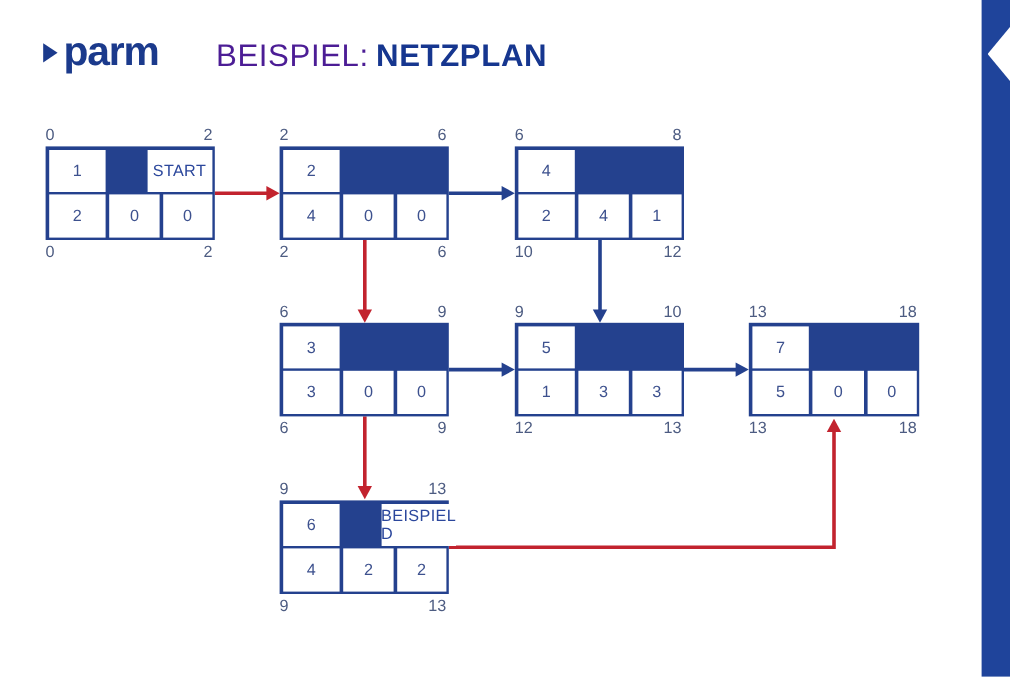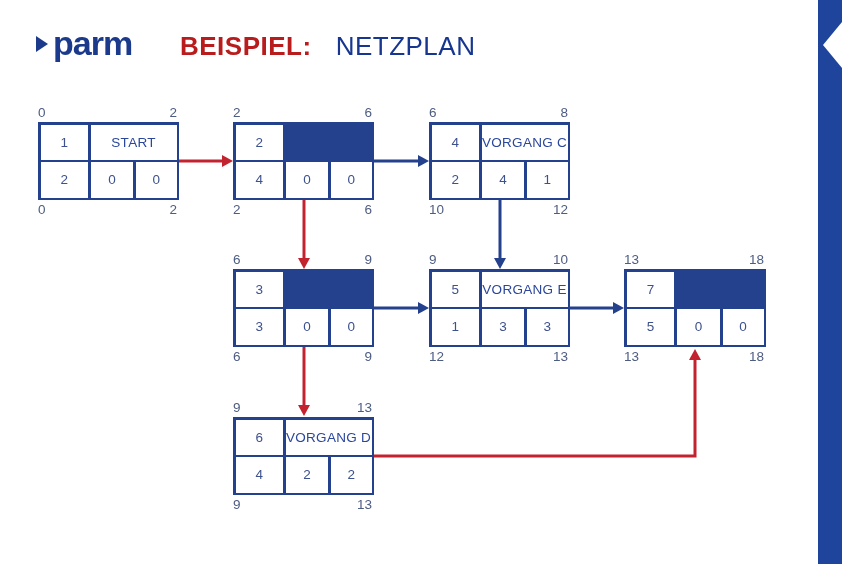--- a/index.html
+++ b/index.html
@@ -13,42 +13,42 @@
   .logo{display:flex;align-items:center;}
   .logo-tri{
     width:0;height:0;margin-right:5px;margin-top:2px;
     border-top:8px solid transparent;border-bottom:8px solid transparent;
     border-left:12px solid #1b3a8c;
   }
   .logo-text{
     font-size:34px;font-weight:bold;color:#1b3a8c;letter-spacing:-1px;line-height:1;
   }
   .title{position:absolute;left:180px;top:32px;font-size:26px;line-height:1.1;white-space:nowrap;}
-  .title .pre{color:#b91c1c;font-weight:bold;letter-spacing:0.5px;text-align:center;}
-  .title .main{color:#16368f;font-weight:normal;letter-spacing:0.5px;margin-left:24px;}
+  .title .pre{color:#4c1d95;font-weight:normal;letter-spacing:0.5px;text-align:center;}
+  .title .main{color:#16368f;font-weight:bold;letter-spacing:0.5px;margin-left:6px;}
   
   .edgebar{position:absolute;left:818px;top:0;width:24px;height:564px;background:#1f449b;}
   .edgebar .notch{
     position:absolute;right:0;top:22px;width:19px;height:46px;background:#ffffff;
     clip-path:polygon(100% 0,100% 100%,0 50%);
   }
   
   .node{position:absolute;}
   .box{
     display:grid;grid-template-rows:1fr 1fr;gap:2.5px;padding:2.5px;
     background:#24418e;width:100%;height:100%;box-sizing:border-box;
   }
   .row{display:grid;gap:2.5px;}
   .row.top{grid-template-columns:35% auto;}
   .row.bottom{grid-template-columns:35% 31.5% auto;}
   .cell{
     background:#ffffff;display:flex;align-items:center;justify-content:center;
     font-size:13.5px;color:#3d518e;
   }
-  .cell.name{color:#2b479c;letter-spacing:0.3px;}
+  .cell.name{color:#2b479c;letter-spacing:0.3px;margin-left:32px;}
   .corner{
     position:absolute;font-size:13.5px;color:#4d5c82;line-height:1;
   }
   .corner.tl{left:0;top:-16px;}
   .corner.tr{right:2px;top:-16px;}
   .corner.bl{left:0;bottom:-16px;}
   .corner.br{right:2px;bottom:-16px;}
   
   .n-start   {left:38px; top:122px;width:141px;height:78px;}
   .n-a       {left:233px;top:122px;width:141px;height:78px;}
@@ -140,21 +140,20 @@
 </div>
 
 <div class="node n-c">
   <span class="corner tl">6</span>
   <span class="corner tr">8</span>
   <span class="corner bl">10</span>
   <span class="corner br">12</span>
   <div class="box">
     <div class="row top">
       <div class="cell">4</div>
-      <div class="cell name">VORGANG C</div>
     </div>
     <div class="row bottom">
       <div class="cell">2</div>
       <div class="cell">4</div>
       <div class="cell">1</div>
     </div>
   </div>
 </div>
 
 <div class="node n-b">
@@ -175,21 +174,20 @@
 </div>
 
 <div class="node n-e">
   <span class="corner tl">9</span>
   <span class="corner tr">10</span>
   <span class="corner bl">12</span>
   <span class="corner br">13</span>
   <div class="box">
     <div class="row top">
       <div class="cell">5</div>
-      <div class="cell name">VORGANG E</div>
     </div>
     <div class="row bottom">
       <div class="cell">1</div>
       <div class="cell">3</div>
       <div class="cell">3</div>
     </div>
   </div>
 </div>
 
 <div class="node n-ziel">
@@ -210,21 +208,21 @@
 </div>
 
 <div class="node n-d">
   <span class="corner tl">9</span>
   <span class="corner tr">13</span>
   <span class="corner bl">9</span>
   <span class="corner br">13</span>
   <div class="box">
     <div class="row top">
       <div class="cell">6</div>
-      <div class="cell name">VORGANG D</div>
+      <div class="cell name">BEISPIEL D</div>
     </div>
     <div class="row bottom">
       <div class="cell">4</div>
       <div class="cell">2</div>
       <div class="cell">2</div>
     </div>
   </div>
 </div>
 
 </body></html>

